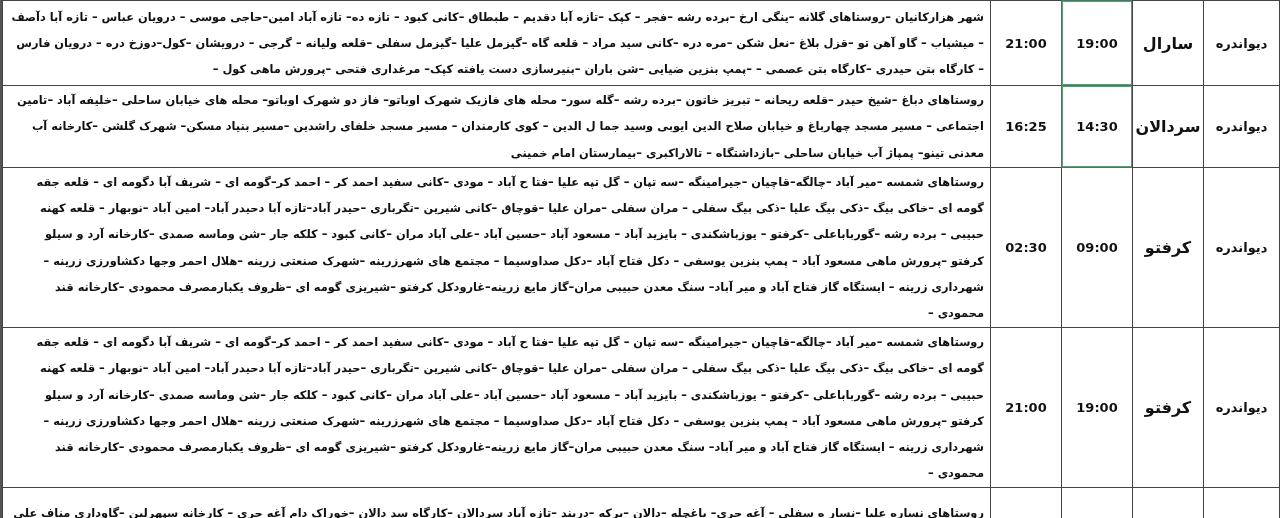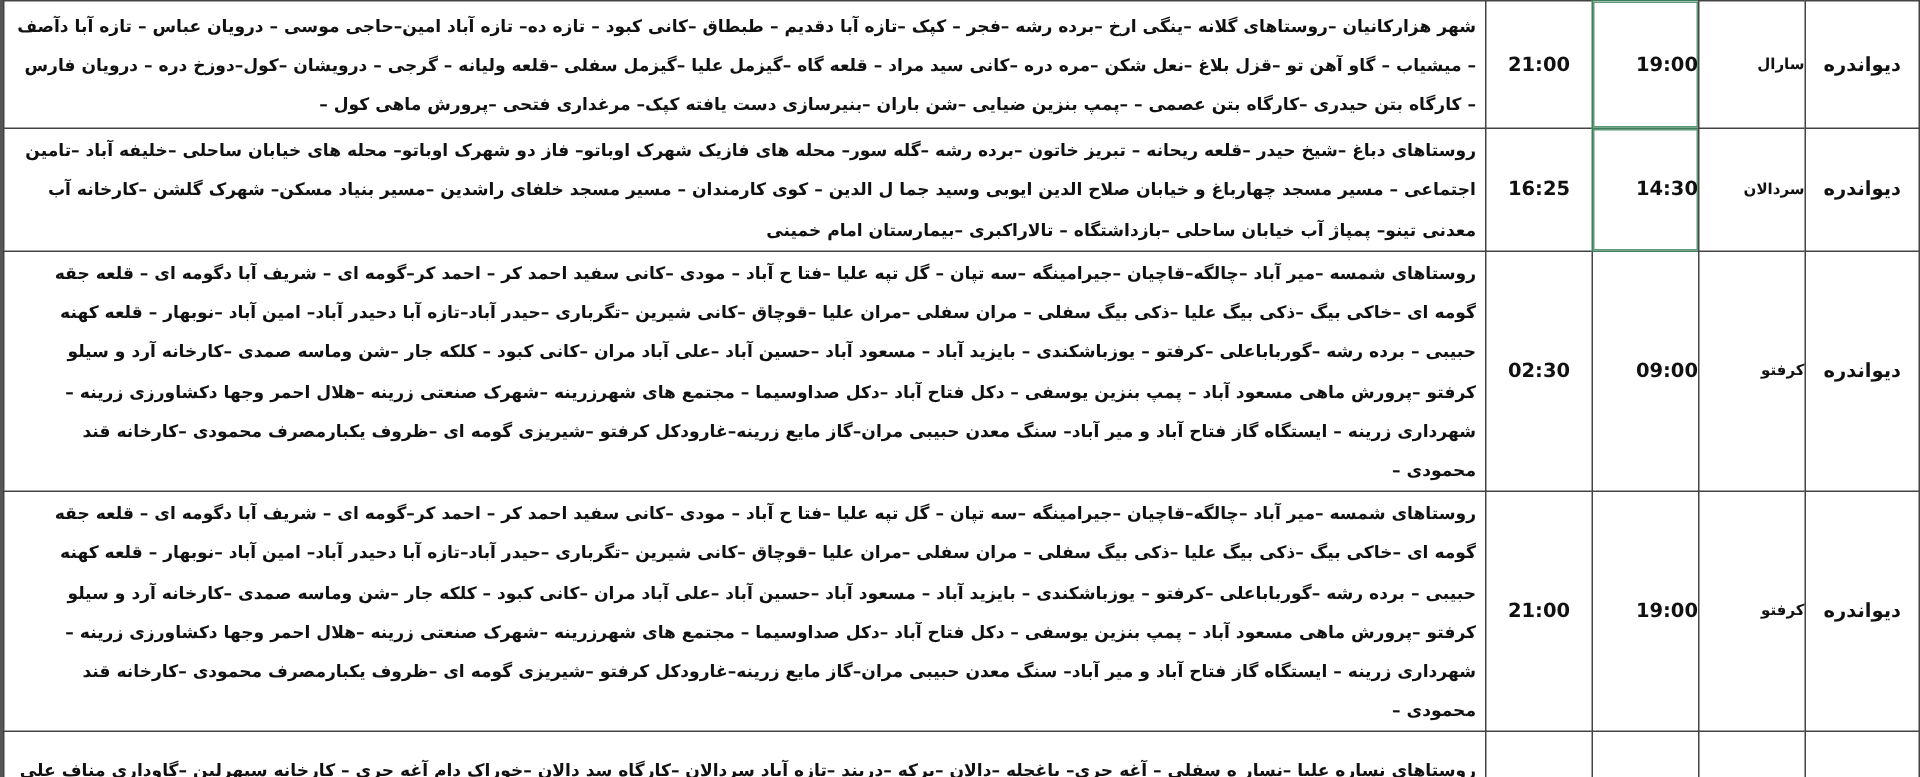--- a/index.html
+++ b/index.html
@@ -1,22 +1,22 @@
 <!DOCTYPE html>
 <html><head>
 <meta charset="utf-8">
 <style>
   html, body { margin:0; padding:0; background:#ffffff; }
   body { width:1280px; height:518px; overflow:hidden; position:relative; font-family:"DejaVu Sans", sans-serif; }
   .sheet { position:absolute; left:0; top:0; width:1280px; height:518px; direction:rtl; }
   table { border-collapse:collapse; width:1278px; margin-left:1px; table-layout:fixed; }
   td { border:1px solid #444; vertical-align:middle; font-weight:bold; color:#111; padding:0; }
   td.c-city   { width:75px;  text-align:center; font-size:13px; }
-  td.c-area   { width:70px;  text-align:right; font-size:10px; }
-  td.c-start  { width:70px;  font-size:13px; }
+  td.c-area   { width:70px;  text-align:center; font-size:16px; }
+  td.c-start  { width:70px;  text-align:center; font-size:13px; }
   td.c-end    { width:70px;  text-align:center; font-size:13px; }
   td.c-desc   { text-align:right; font-size:11.4px; line-height:26.2px; padding:1px 6px 1px 8px; }
   td.sel { border:1px solid #3f7f5f; box-shadow: inset 0 0 0 1px #5e9a78; }
   tr.r1 { height:85px; }
   tr.r2 { height:82px; }
   tr.r3 { height:131px; }
   tr.r4 { height:138px; }
   tr.r5 { height:82px; }
   tr.r5 td.c-desc { vertical-align:top; padding-top:12px; }
   .left-edge { position:absolute; left:0; top:0; width:2px; height:518px; background:#555; }

